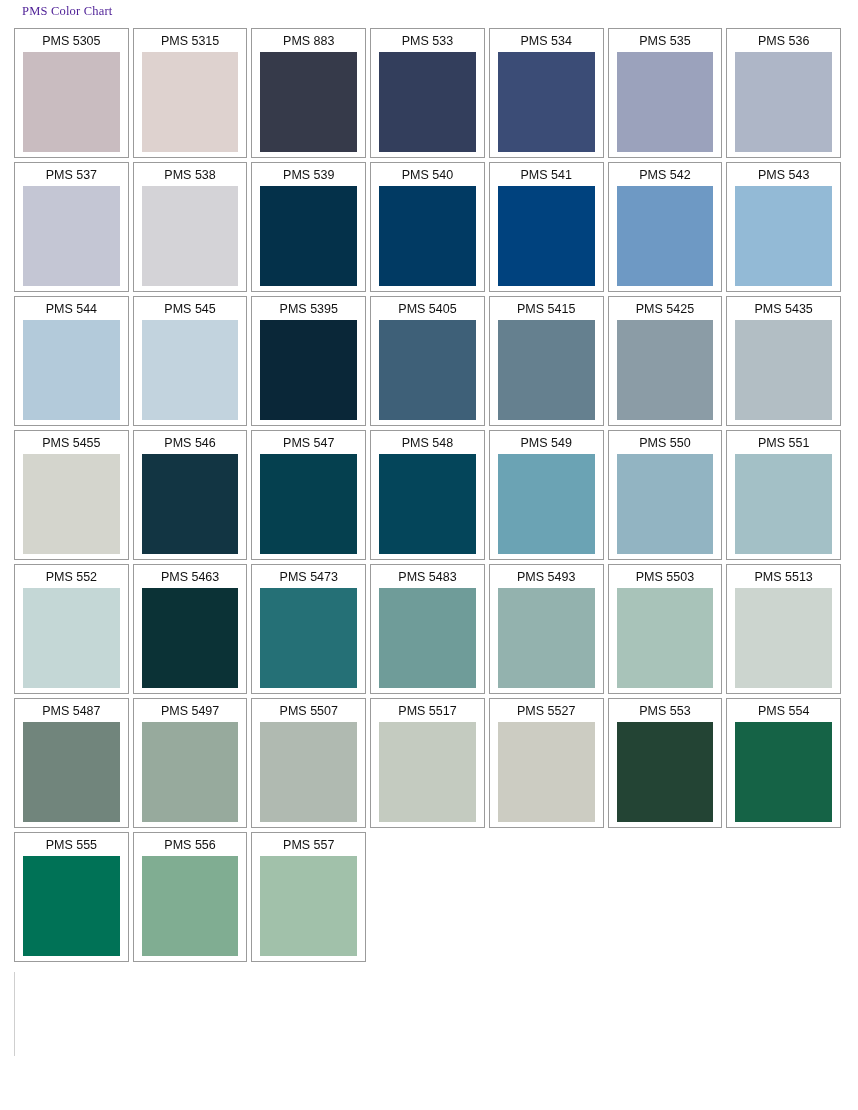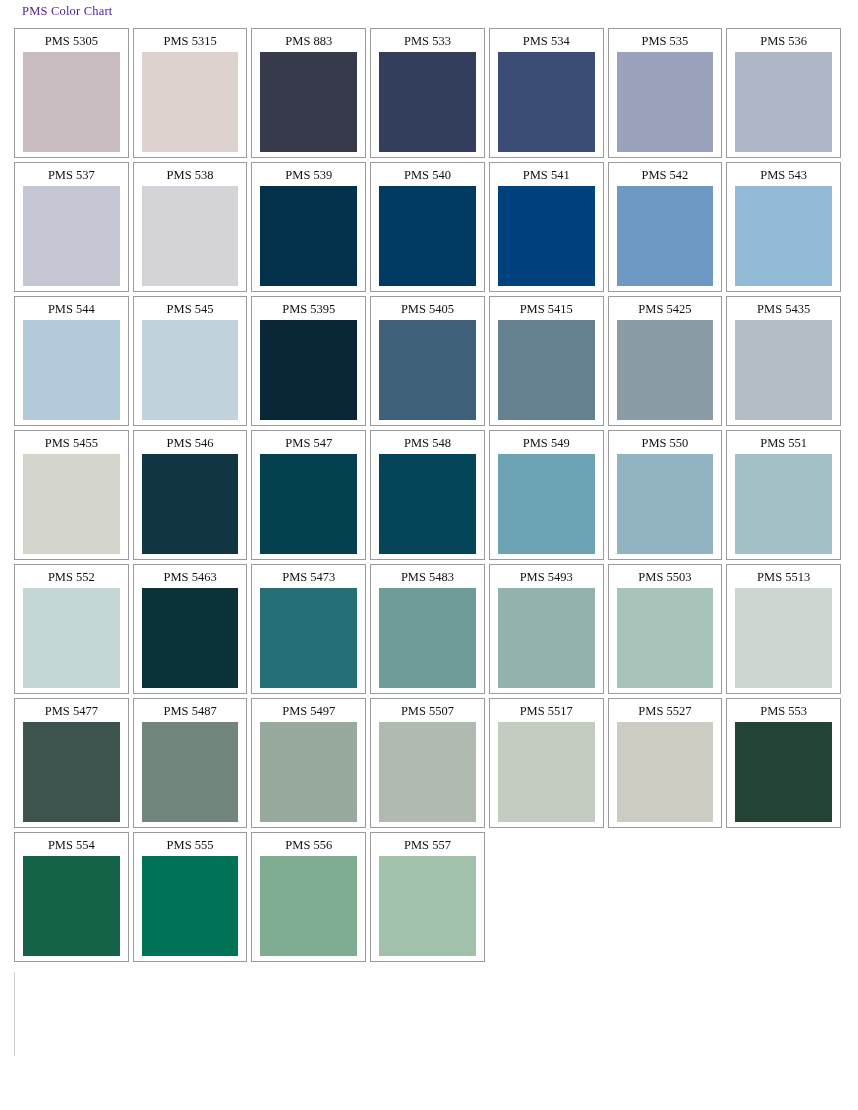--- a/index.html
+++ b/index.html
@@ -58,21 +58,21 @@
     box-sizing: border-box;
     padding: 3px 3px 4px 3px;
     height: 130px;
     display: flex;
     flex-direction: column;
     align-items: stretch;
   }
 
   .swatch-label {
     text-align: center;
-    font-family: Liberation Serif, serif;
+    font-family: Liberation Sans, sans-serif;
     font-size: 12.5px;
     color: #111111;
     line-height: 18px;
     height: 18px;
     white-space: nowrap;
     overflow: hidden;
   }
 
   .swatch-color {
     flex: 1 1 auto;
@@ -221,24 +221,20 @@
       </div>
       <div class="swatch-cell">
         <div class="swatch-label">PMS 5503</div>
         <div class="swatch-color" style="background-color: rgb(168, 195, 185);"></div>
       </div>
       <div class="swatch-cell">
         <div class="swatch-label">PMS 5513</div>
         <div class="swatch-color" style="background-color: rgb(204, 213, 207);"></div>
       </div>
       <div class="swatch-cell">
-        <div class="swatch-label">PMS 5477</div>
-        <div class="swatch-color" style="background-color: rgb(62, 85, 79);"></div>
-      </div>
-      <div class="swatch-cell">
         <div class="swatch-label">PMS 5487</div>
         <div class="swatch-color" style="background-color: rgb(113, 133, 124);"></div>
       </div>
       <div class="swatch-cell">
         <div class="swatch-label">PMS 5497</div>
         <div class="swatch-color" style="background-color: rgb(151, 170, 157);"></div>
       </div>
       <div class="swatch-cell">
         <div class="swatch-label">PMS 5507</div>
         <div class="swatch-color" style="background-color: rgb(176, 186, 177);"></div>

